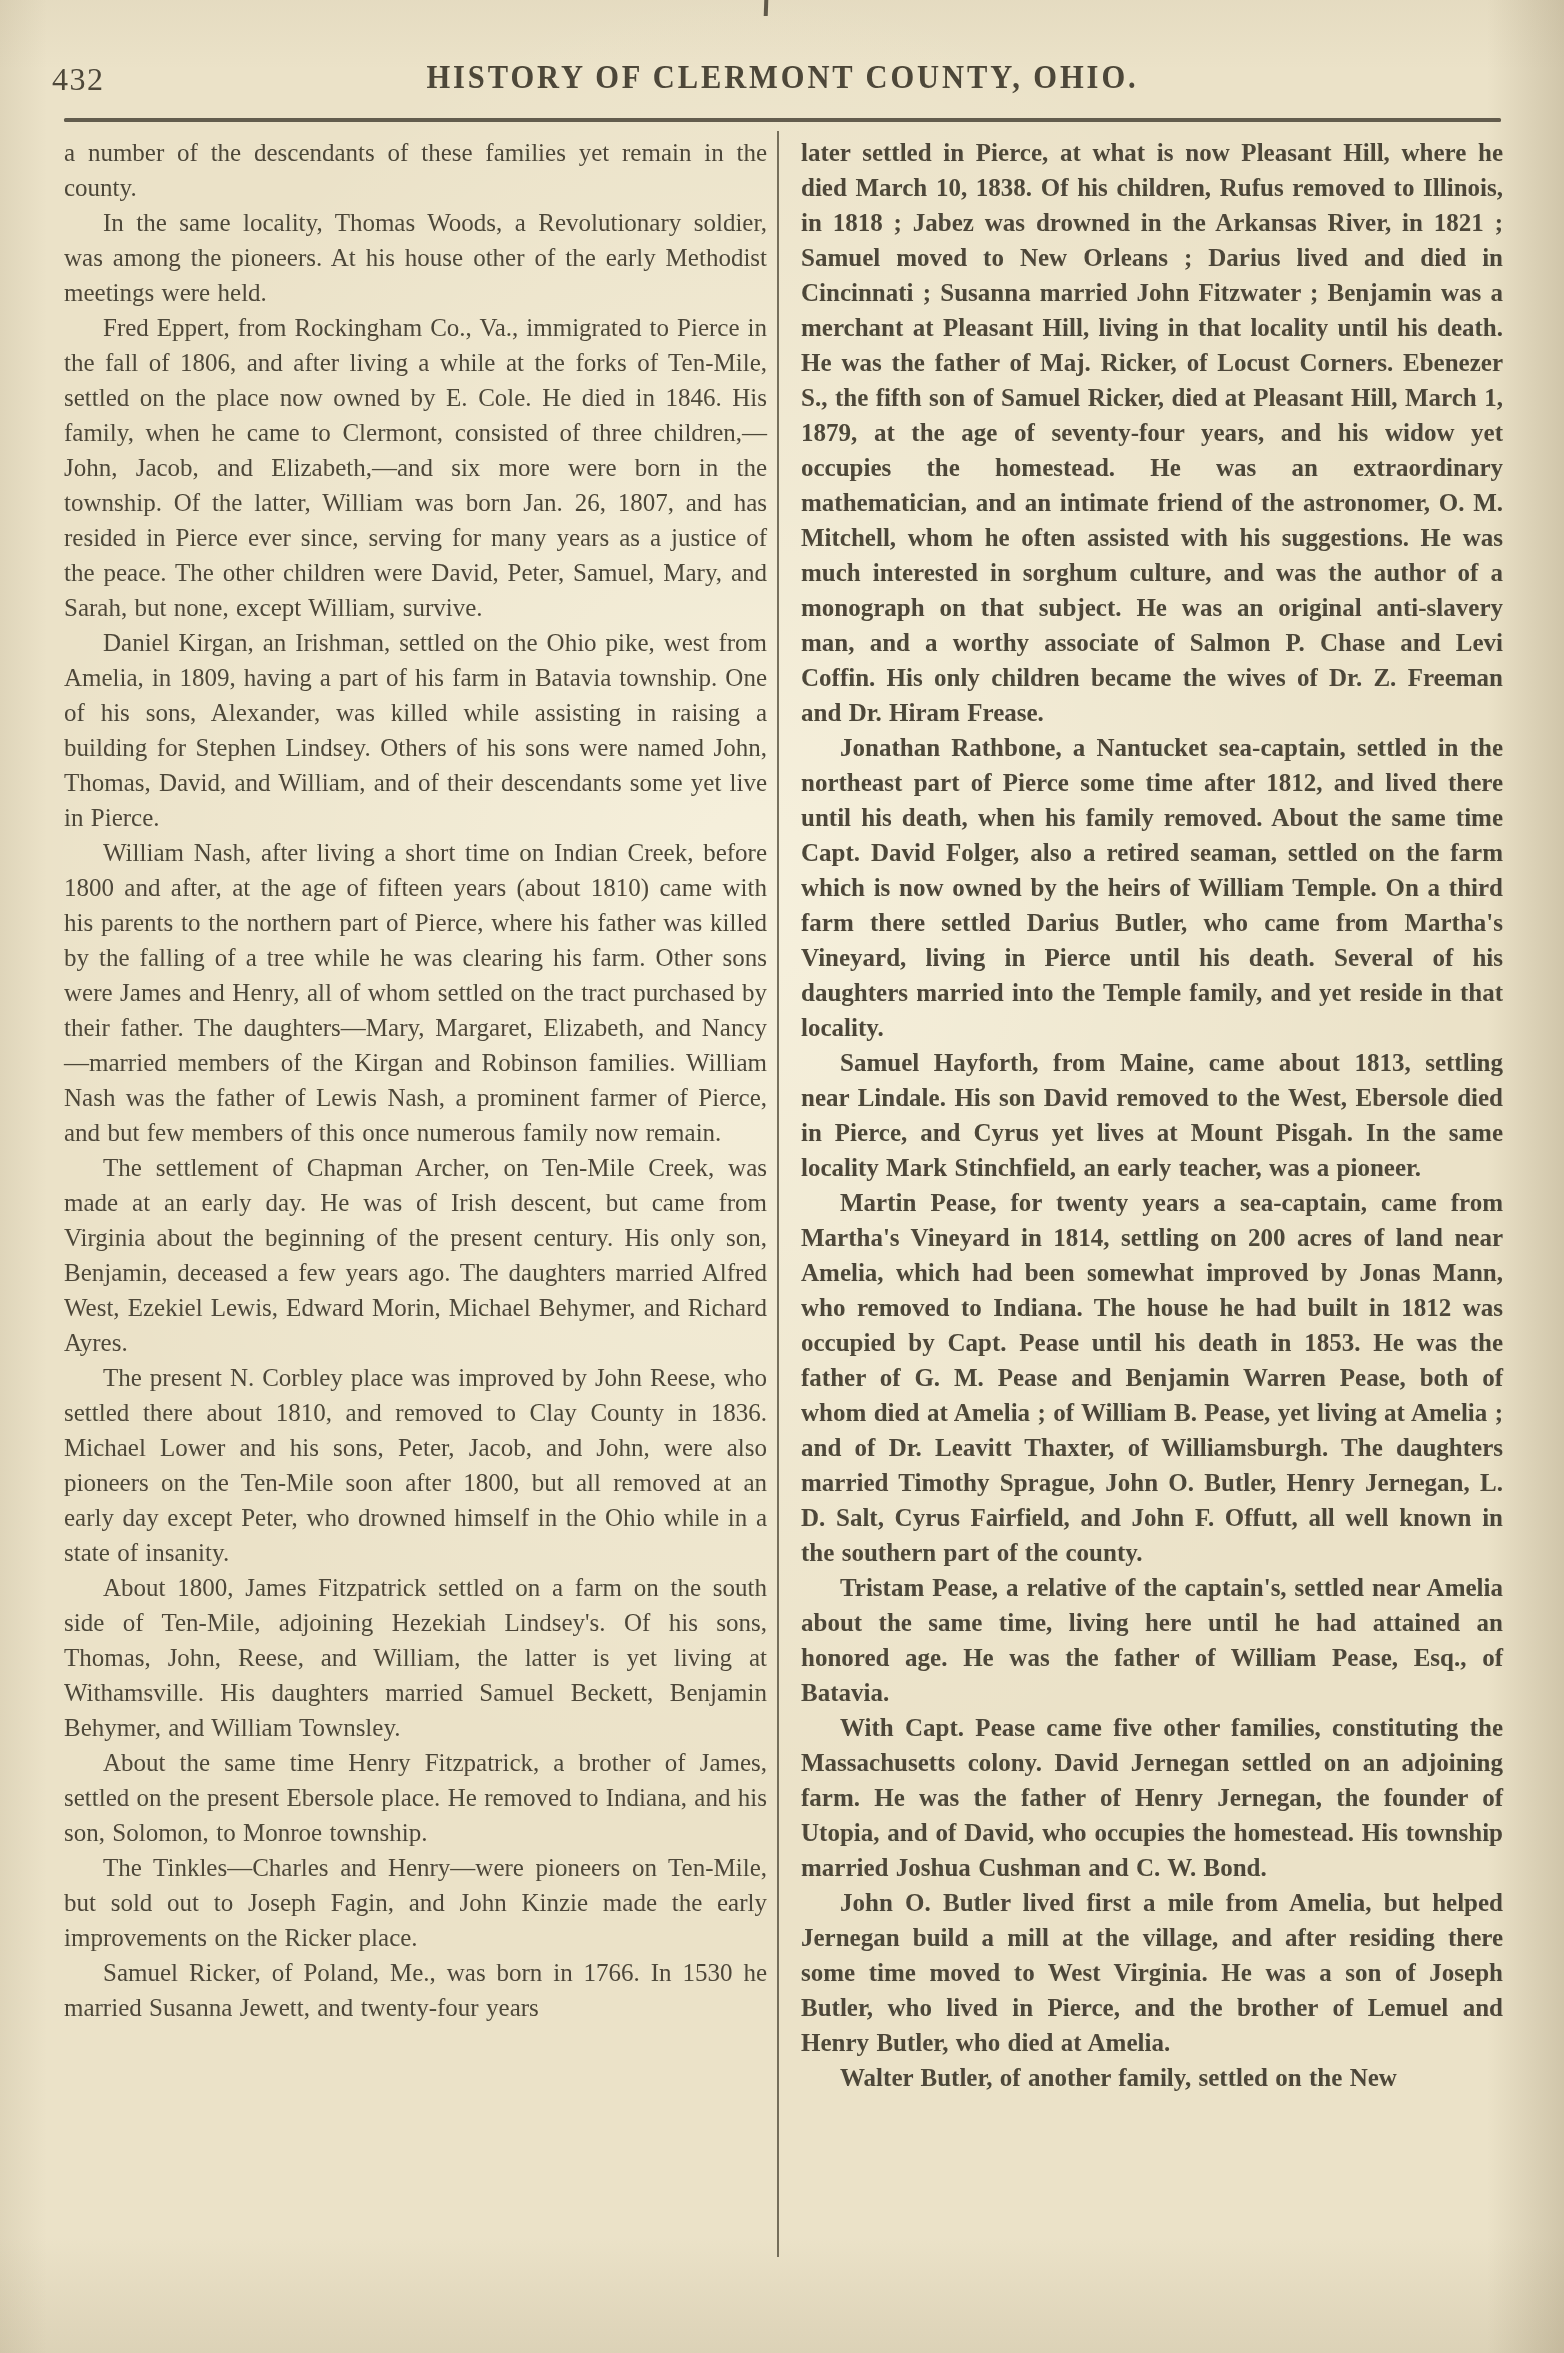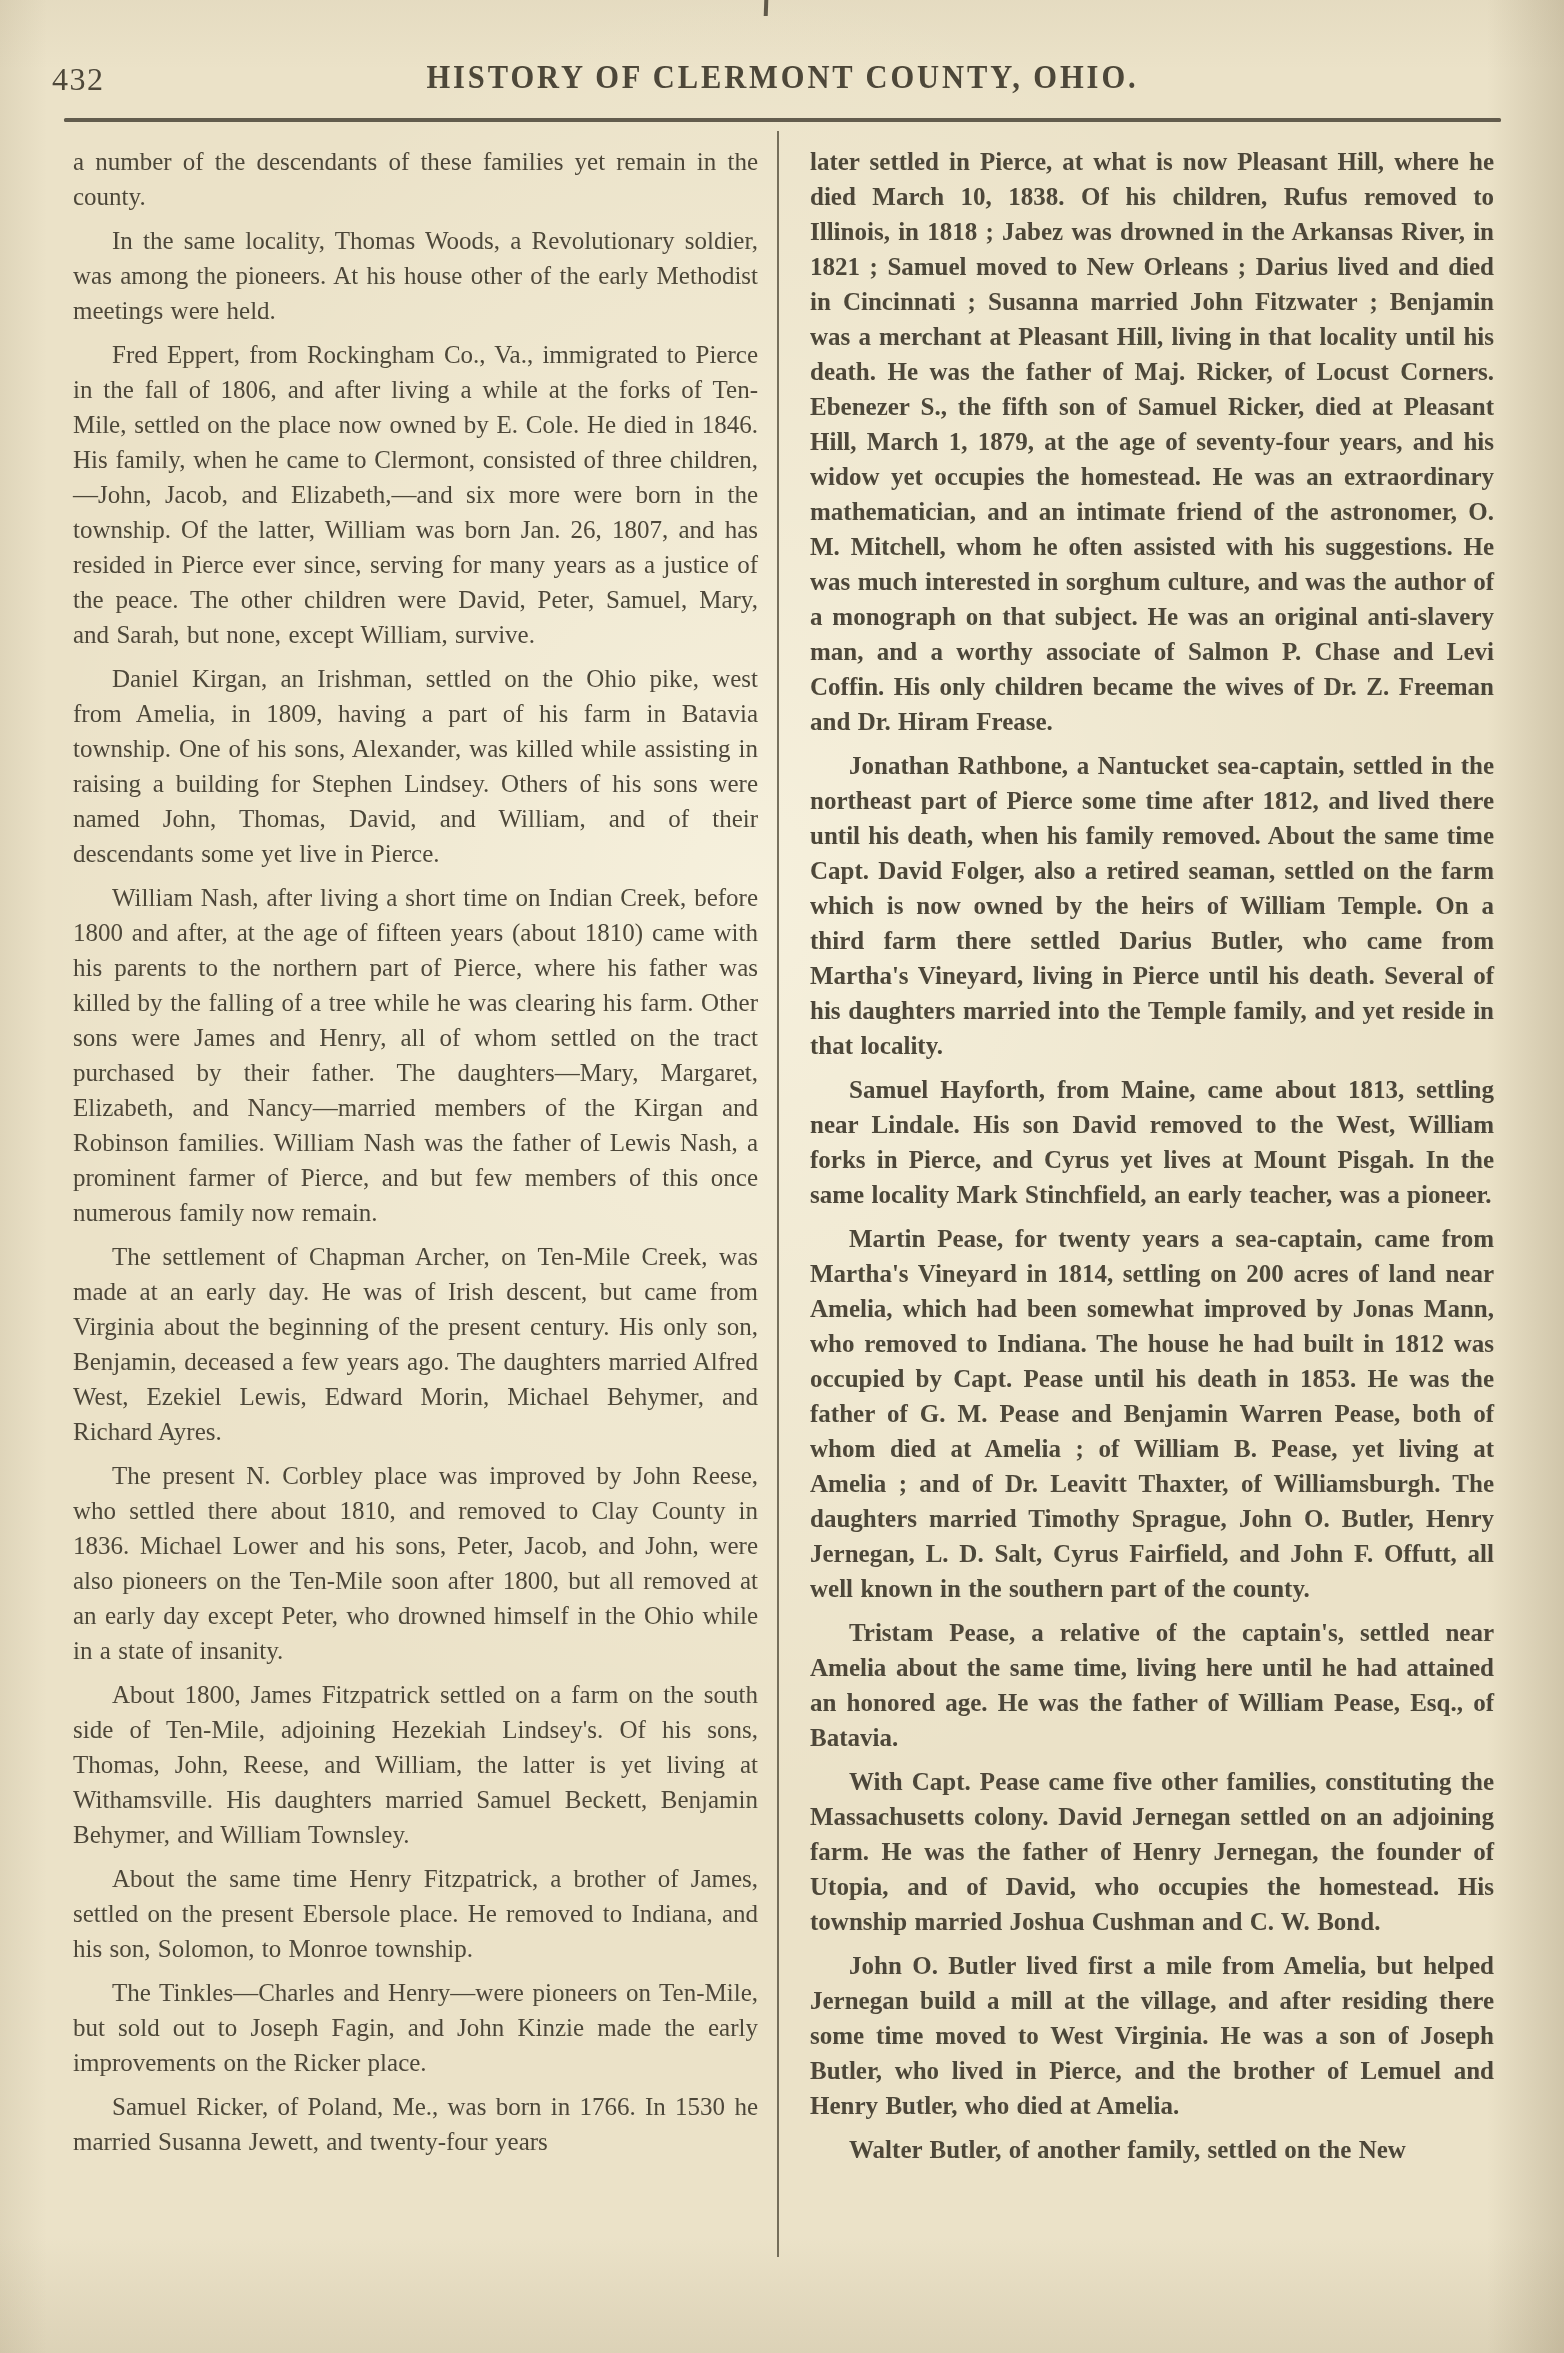--- a/index.html
+++ b/index.html
@@ -45,21 +45,21 @@
     background:#57513f;opacity:0.8;
   }
   .column{
     position:absolute;top:135px;
     font-size:25px;line-height:35px;
     text-align:justify;
     word-spacing:1.1px;
   }
   .column.left{left:64px;width:703px;}
   .column.right{left:801px;width:702px;font-weight:bold;}
-  .para{margin:9px;text-indent:39px;}
+  .para{margin:0;text-indent:39px;}
   .para.no-indent{text-indent:0;}
 </style>
 </head>
 <body>
 
 <div class="paper-tone"></div>
 
 <div class="scan-mark"></div>
 
 <div class="page-number">432</div>
@@ -80,20 +80,20 @@
     <p class="para">The present N. Corbley place was improved by John Reese, who settled there about 1810, and removed to Clay County in 1836. Michael Lower and his sons, Peter, Jacob, and John, were also pioneers on the Ten-Mile soon after 1800, but all removed at an early day except Peter, who drowned himself in the Ohio while in a state of insanity.</p>
     <p class="para">About 1800, James Fitzpatrick settled on a farm on the south side of Ten-Mile, adjoining Hezekiah Lindsey's. Of his sons, Thomas, John, Reese, and William, the latter is yet living at Withamsville. His daughters married Samuel Beckett, Benjamin Behymer, and William Townsley.</p>
     <p class="para">About the same time Henry Fitzpatrick, a brother of James, settled on the present Ebersole place. He removed to Indiana, and his son, Solomon, to Monroe township.</p>
     <p class="para">The Tinkles—Charles and Henry—were pioneers on Ten-Mile, but sold out to Joseph Fagin, and John Kinzie made the early improvements on the Ricker place.</p>
     <p class="para">Samuel Ricker, of Poland, Me., was born in 1766. In 1530 he married Susanna Jewett, and twenty-four years</p>
   </div>
 
 <div class="column right">
     <p class="para no-indent">later settled in Pierce, at what is now Pleasant Hill, where he died March 10, 1838. Of his children, Rufus removed to Illinois, in 1818 ; Jabez was drowned in the Arkansas River, in 1821 ; Samuel moved to New Orleans ; Darius lived and died in Cincinnati ; Susanna married John Fitzwater ; Benjamin was a merchant at Pleasant Hill, living in that locality until his death. He was the father of Maj. Ricker, of Locust Corners. Ebenezer S., the fifth son of Samuel Ricker, died at Pleasant Hill, March 1, 1879, at the age of seventy-four years, and his widow yet occupies the homestead. He was an extraordinary mathematician, and an intimate friend of the astronomer, O. M. Mitchell, whom he often assisted with his suggestions. He was much interested in sorghum culture, and was the author of a monograph on that subject. He was an original anti-slavery man, and a worthy associate of Salmon P. Chase and Levi Coffin. His only children became the wives of Dr. Z. Freeman and Dr. Hiram Frease.</p>
     <p class="para">Jonathan Rathbone, a Nantucket sea-captain, settled in the northeast part of Pierce some time after 1812, and lived there until his death, when his family removed. About the same time Capt. David Folger, also a retired seaman, settled on the farm which is now owned by the heirs of William Temple. On a third farm there settled Darius Butler, who came from Martha's Vineyard, living in Pierce until his death. Several of his daughters married into the Temple family, and yet reside in that locality.</p>
-    <p class="para">Samuel Hayforth, from Maine, came about 1813, settling near Lindale. His son David removed to the West, William forks in Pierce, and Cyrus yet lives at Mount Pisgah. In the same locality Mark Stinchfield, an early teacher, was a pioneer.</p>
+    <p class="para">Samuel Hayforth, from Maine, came about 1813, settling near Lindale. His son David removed to the West, Ebersole died in Pierce, and Cyrus yet lives at Mount Pisgah. In the same locality Mark Stinchfield, an early teacher, was a pioneer.</p>
     <p class="para">Martin Pease, for twenty years a sea-captain, came from Martha's Vineyard in 1814, settling on 200 acres of land near Amelia, which had been somewhat improved by Jonas Mann, who removed to Indiana. The house he had built in 1812 was occupied by Capt. Pease until his death in 1853. He was the father of G. M. Pease and Benjamin Warren Pease, both of whom died at Amelia ; of William B. Pease, yet living at Amelia ; and of Dr. Leavitt Thaxter, of Williamsburgh. The daughters married Timothy Sprague, John O. Butler, Henry Jernegan, L. D. Salt, Cyrus Fairfield, and John F. Offutt, all well known in the southern part of the county.</p>
     <p class="para">Tristam Pease, a relative of the captain's, settled near Amelia about the same time, living here until he had attained an honored age. He was the father of William Pease, Esq., of Batavia.</p>
     <p class="para">With Capt. Pease came five other families, constituting the Massachusetts colony. David Jernegan settled on an adjoining farm. He was the father of Henry Jernegan, the founder of Utopia, and of David, who occupies the homestead. His township married Joshua Cushman and C. W. Bond.</p>
     <p class="para">John O. Butler lived first a mile from Amelia, but helped Jernegan build a mill at the village, and after residing there some time moved to West Virginia. He was a son of Joseph Butler, who lived in Pierce, and the brother of Lemuel and Henry Butler, who died at Amelia.</p>
     <p class="para">Walter Butler, of another family, settled on the New</p>
   </div>
 
 
 </body></html>

